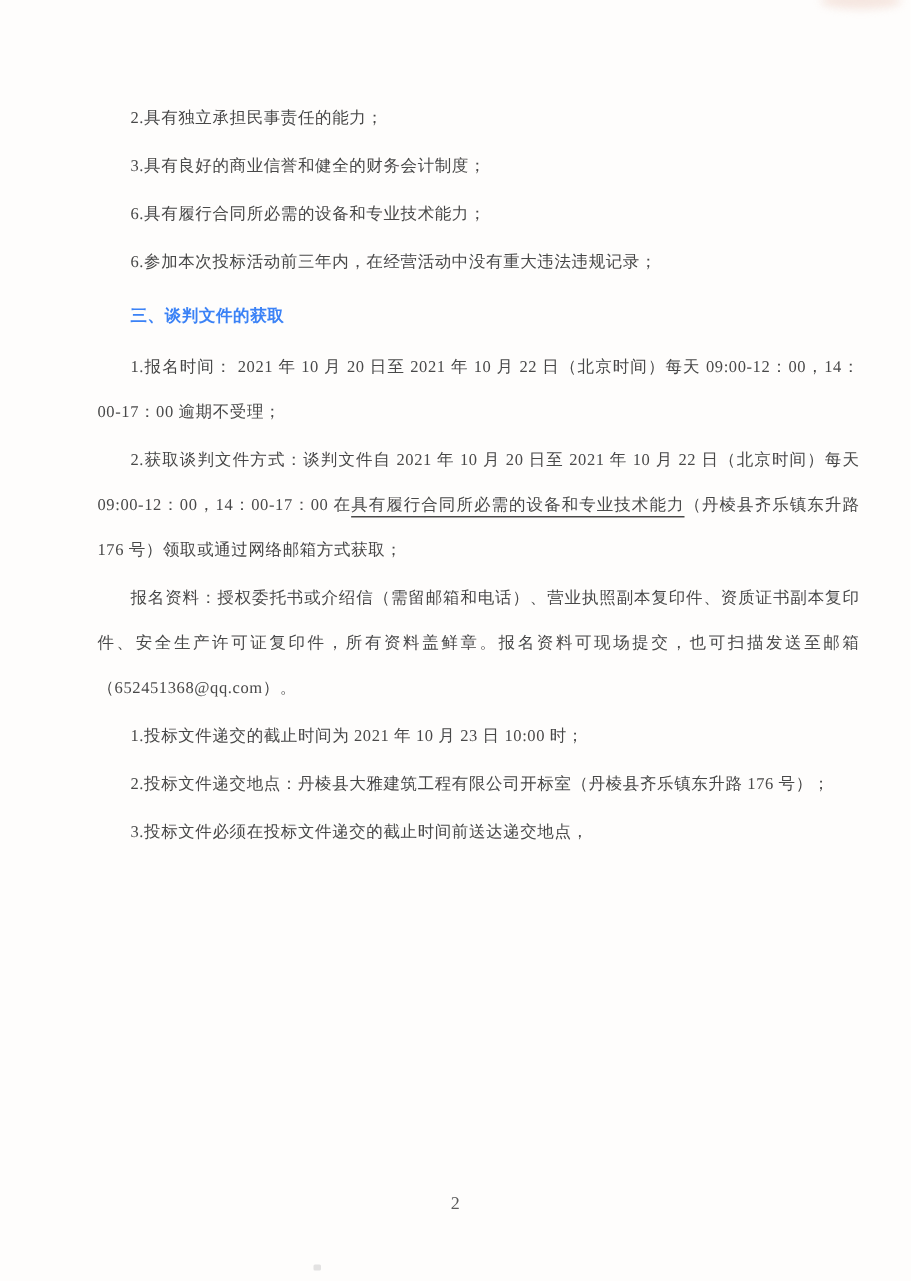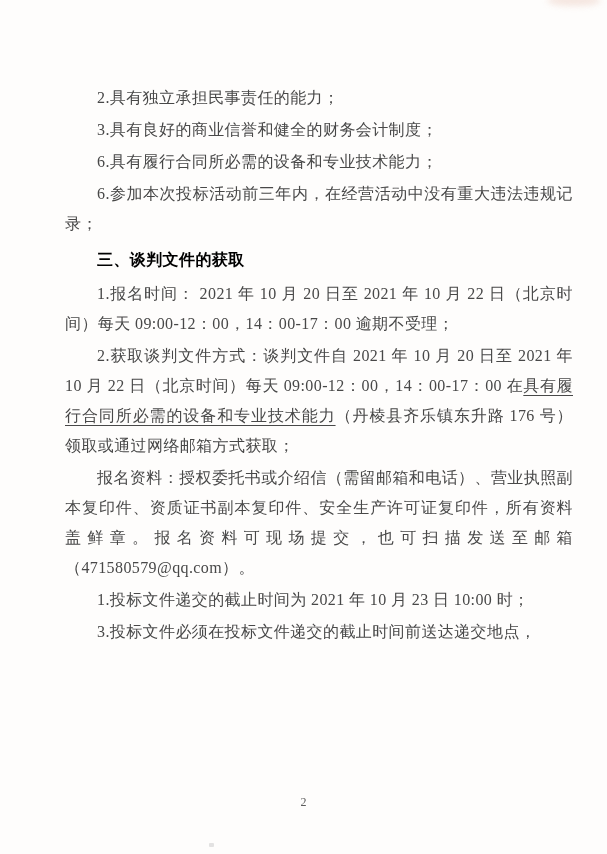--- a/index.html
+++ b/index.html
@@ -38,35 +38,35 @@
     top: 843px;
     width: 5px;
     height: 4px;
     background: #cccccc;
     opacity: 0.55;
     border-radius: 1px;
   }
   .content {
     position: absolute;
     left: 65px;
-    top: 83px;
+    top: 64px;
     width: 508px;
     color: #484848;
-    font-size: 16px;
+    font-size: 11px;
     line-height: 30px;
   }
   .content p {
     margin: 0 0 2px 0;
     text-indent: 2em;
     text-align: justify;
     letter-spacing: 0.4px;
   }
   .content p.heading {
     font-weight: bold;
-    color: #000000;
+    color: #3b82f6;
     margin: 6px 0 4px 0;
     text-align: left;
   }
   .u {
     text-decoration: underline;
     text-underline-offset: 4px;
     text-decoration-thickness: 1px;
   }
   .page-number {
     position: absolute;
@@ -93,24 +93,25 @@
     <p>6.参加本次投标活动前三年内，在经营活动中没有重大违法违规记录；</p>
 
     <p class="heading">三、谈判文件的获取</p>
 
     <p>1.报名时间： 2021 年 10 月 20 日至 2021 年 10 月 22 日（北京时间）每天 09:00-12：00，14：00-17：00 逾期不受理；</p>
 
     <p>
       <span>2.获取谈判文件方式：谈判文件自 2021 年 10 月 20 日至 2021 年 10 月 22 日（北京时间）每天 09:00-12：00，14：00-17：00 在</span><span class="u">具有履行合同所必需的设备和专业技术能力</span><span>（丹棱县齐乐镇东升路 176 号）领取或通过网络邮箱方式获取；</span>
     </p>
 
-    <p>报名资料：授权委托书或介绍信（需留邮箱和电话）、营业执照副本复印件、资质证书副本复印件、安全生产许可证复印件，所有资料盖鲜章。报名资料可现场提交，也可扫描发送至邮箱（471580579@qq.com）。</p>
+    <p>报名资料：授权委托书或介绍信（需留邮箱和电话）、营业执照副本复印件、资质证书副本复印件、安全生产许可证复印件，所有资料盖鲜章。报名资料可现场提交，也可扫描发送至邮箱（652451368@qq.com）。</p>
 
 
     <p>1.投标文件递交的截止时间为 2021 年 10 月 23 日 10:00 时；</p>
+    <p>2.投标文件递交地点：丹棱县大雅建筑工程有限公司开标室（丹棱县齐乐镇东升路 176 号）；</p>
     <p>3.投标文件必须在投标文件递交的截止时间前送达递交地点，</p>
   </div>
 
   <div class="speck"></div>
 
   <div class="page-number">2</div>
 
 </div>
 
 </body></html>

